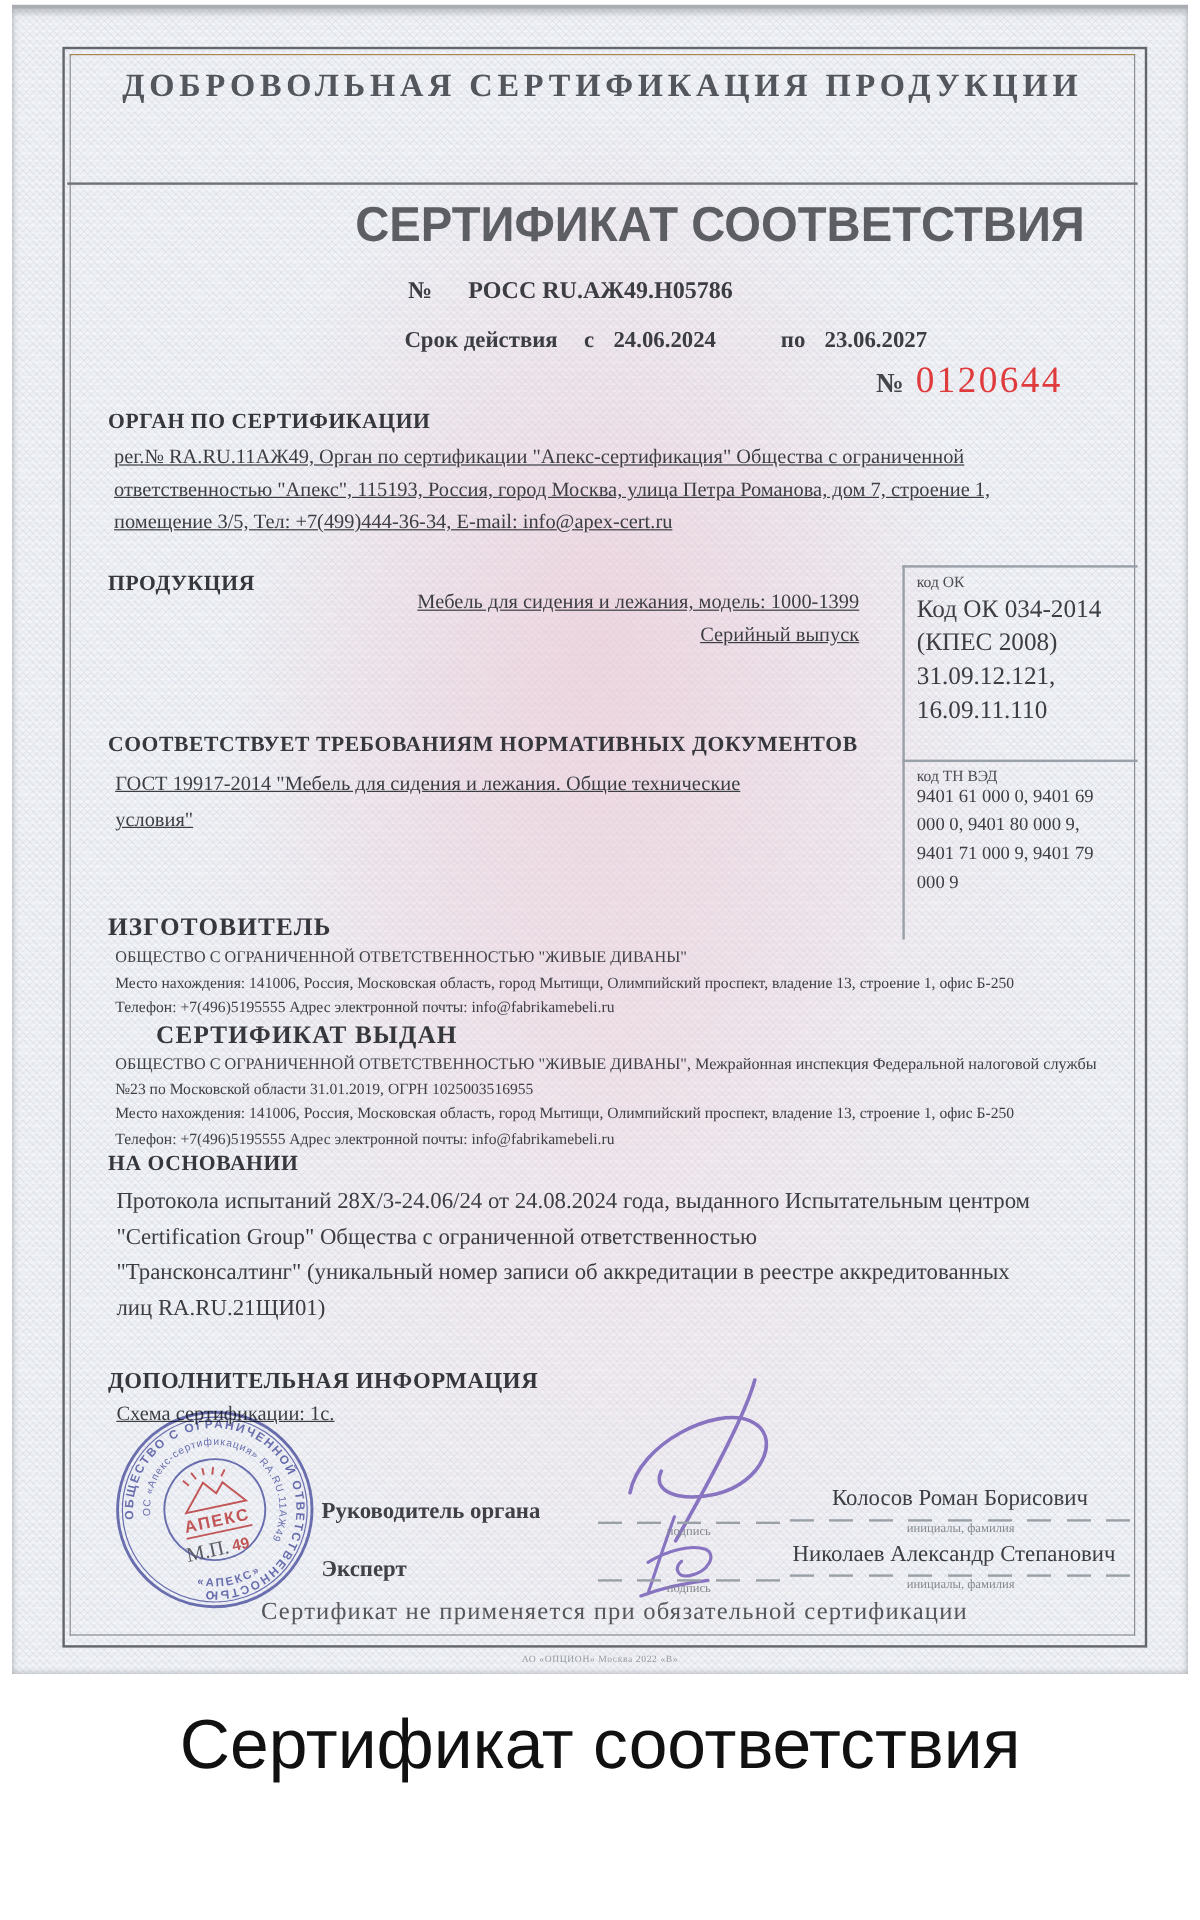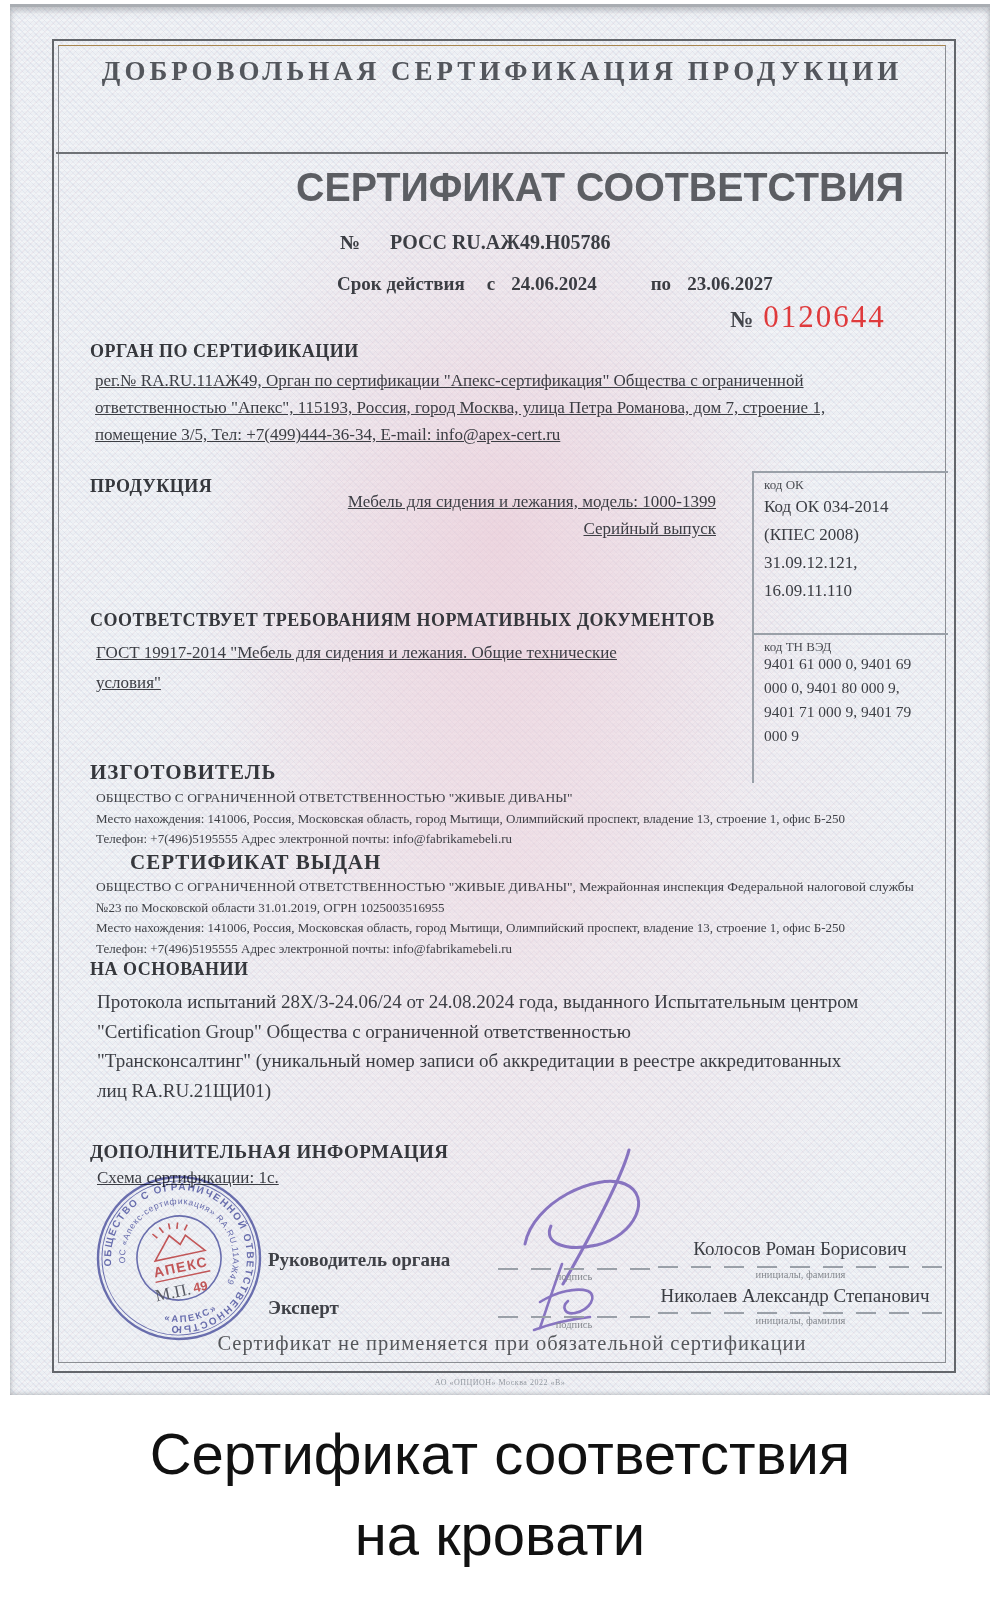--- a/index.html
+++ b/index.html
@@ -35,21 +35,21 @@
   .rednumrow{position:absolute;left:730px;top:299px;display:flex;align-items:baseline;}
   .rednumrow .no{font-size:23px;font-weight:bold;color:#43454b;margin-right:10px;}
   .rednumrow .red{font-family:Liberation Serif, serif;font-size:31px;color:#df3a3c;letter-spacing:2px;}
   .h1{position:absolute;font-weight:bold;font-size:18px;letter-spacing:.5px;color:#35373c;}
   .h1.big{font-size:21px;letter-spacing:1px;}
   .body-text{position:absolute;font-size:17px;line-height:27px;color:#3b3d43;text-decoration:underline;}
   .small-text{position:absolute;font-size:13px;line-height:20.5px;color:#3e4046;}
   .codebox{position:absolute;left:752px;width:196px;border-top:2px solid #9aa0a8;border-left:2px solid #9aa0a8;
     padding:4px 0 0 10px;box-sizing:border-box;}
   .codebox .lbl{font-size:13px;color:#4a4c52;}
-  .codebox .val{font-size:17px;line-height:28px;color:#3b3d43;}
+  .codebox .val{font-size:21px;line-height:28px;color:#3b3d43;}
   .codebox .val.small{font-size:15.5px;line-height:24px;}
   .basis-text{position:absolute;font-size:19px;line-height:29.5px;color:#3b3d43;}
   .role{position:absolute;font-size:19px;font-weight:bold;color:#3f4147;}
   .dashline{position:absolute;height:2px;
     background:repeating-linear-gradient(90deg,#9aa0a8 0 20px,transparent 20px 33px);}
   .under-lbl{position:absolute;font-size:10.5px;color:#85898f;text-align:center;}
   .sig-name{position:absolute;font-size:19px;color:#3b3d43;text-align:center;}
   .footer-note{position:absolute;left:62px;top:1332px;width:900px;text-align:center;
     font-size:20.5px;letter-spacing:1px;color:#54565a;}
   .tiny-print{position:absolute;left:0;top:1378px;width:1000px;text-align:center;
@@ -202,15 +202,14 @@
   <div class="dashline" style="left:498px;top:1316px;width:152px;"></div>
   <div class="under-lbl" style="left:498px;top:1319px;width:152px;">подпись</div>
   <div class="sig-name" style="left:645px;top:1285px;width:300px;">Николаев Александр Степанович</div>
   <div class="dashline" style="left:658px;top:1312px;width:285px;"></div>
   <div class="under-lbl" style="left:658px;top:1315px;width:285px;">инициалы, фамилия</div>
 
   <div class="footer-note">Сертификат не применяется при обязательной сертификации</div>
   <div class="tiny-print">АО «ОПЦИОН» Москва 2022 «В»</div>
 
   <div class="caption" style="top:1420px;">Сертификат соответствия</div>
-  <div class="caption" style="top:1501px;">на кровати</div>
 
 </div>
 
 </body></html>

